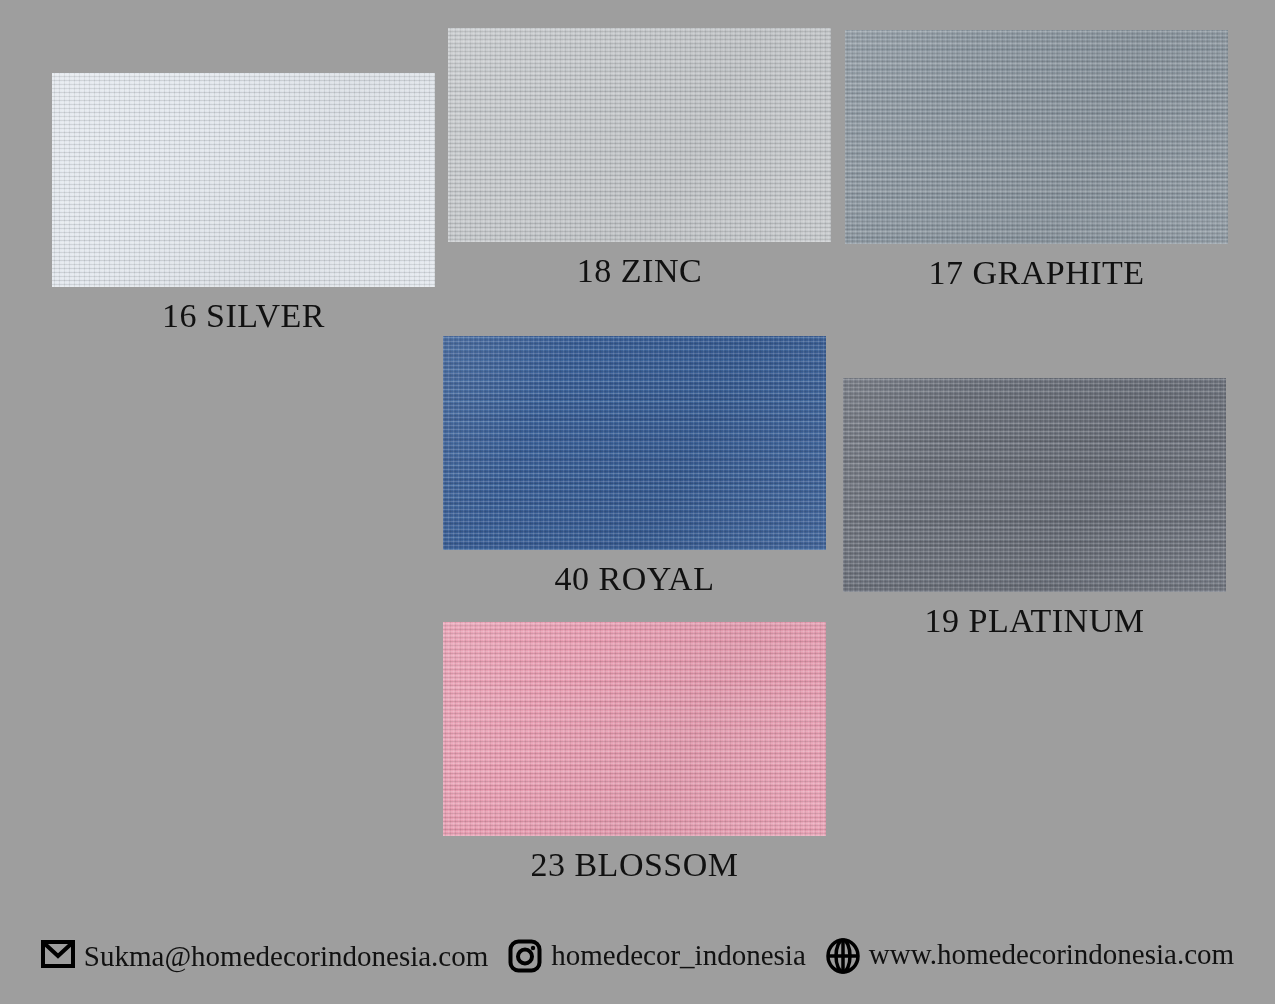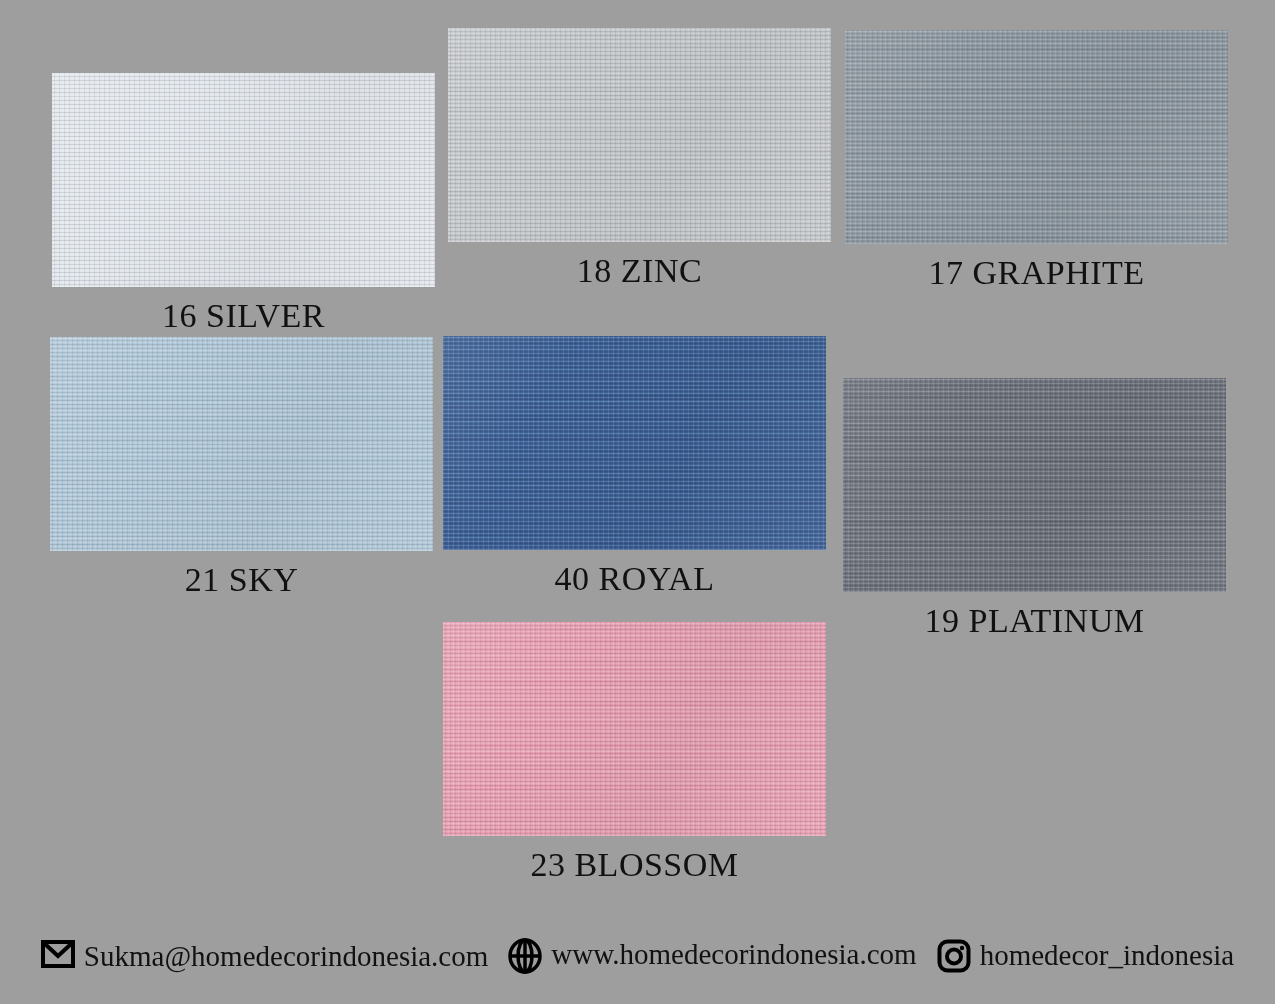--- a/index.html
+++ b/index.html
@@ -128,28 +128,20 @@
 
   <div class="cell" style="left:845px; top:30px;">
     <div class="swatch" style="background-color: rgb(141, 152, 161);">
       <div class="weave"></div>
       <div class="mottle"></div>
       <div class="sheen"></div>
     </div>
     <div class="label">17 GRAPHITE</div>
   </div>
 
-  <div class="cell" style="left:50px;  top:337px;">
-    <div class="swatch" style="background-color: rgb(178, 201, 218);">
-      <div class="weave"></div>
-      <div class="mottle"></div>
-      <div class="sheen"></div>
-    </div>
-    <div class="label">21 SKY</div>
-  </div>
 
   <div class="cell" style="left:443px; top:336px;">
     <div class="swatch" style="background-color: rgb(58, 95, 150);">
       <div class="weave"></div>
       <div class="mottle"></div>
       <div class="sheen"></div>
     </div>
     <div class="label">40 ROYAL</div>
   </div>
 
@@ -175,32 +167,32 @@
 
     <div class="contact">
       <svg class="ico" width="34" height="28" viewBox="0 0 34 28">
         <rect x="2" y="2" width="30" height="24" fill="none" stroke="#000" stroke-width="4"></rect>
         <path d="M4 4 L17 16 L30 4" fill="none" stroke="#000" stroke-width="4"></path>
       </svg>
       <span class="txt">Sukma@homedecorindonesia.com</span>
     </div>
 
     <div class="contact">
+      <svg class="ico" width="34" height="34" viewBox="0 0 34 34">
+        <rect x="2.5" y="2.5" width="29" height="29" rx="8" ry="8" fill="none" stroke="#000" stroke-width="4"></rect>
+        <circle cx="17" cy="17.5" r="7" fill="none" stroke="#000" stroke-width="4"></circle>
+        <circle cx="25" cy="9" r="2.2" fill="#000"></circle>
+      </svg>
+      <span class="txt">homedecor_indonesia</span>
+    </div>
+
+    <div class="contact">
       <svg class="ico" width="34" height="36" viewBox="0 0 34 36">
         <ellipse cx="17" cy="18" rx="15" ry="16" fill="none" stroke="#000" stroke-width="3.5"></ellipse>
         <ellipse cx="17" cy="18" rx="7" ry="16" fill="none" stroke="#000" stroke-width="3.5"></ellipse>
         <line x1="2" y1="18" x2="32" y2="18" stroke="#000" stroke-width="3.5"></line>
         <line x1="17" y1="2" x2="17" y2="34" stroke="#000" stroke-width="3.5"></line>
       </svg>
       <span class="txt">www.homedecorindonesia.com</span>
     </div>
 
-    <div class="contact">
-      <svg class="ico" width="34" height="34" viewBox="0 0 34 34">
-        <rect x="2.5" y="2.5" width="29" height="29" rx="8" ry="8" fill="none" stroke="#000" stroke-width="4"></rect>
-        <circle cx="17" cy="17.5" r="7" fill="none" stroke="#000" stroke-width="4"></circle>
-        <circle cx="25" cy="9" r="2.2" fill="#000"></circle>
-      </svg>
-      <span class="txt">homedecor_indonesia</span>
-    </div>
-
   </div>
 </div>
 
 </body></html>

